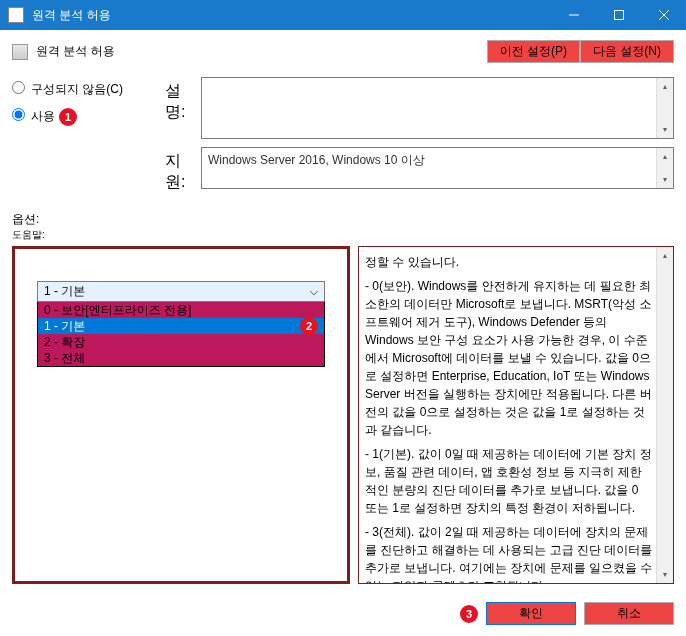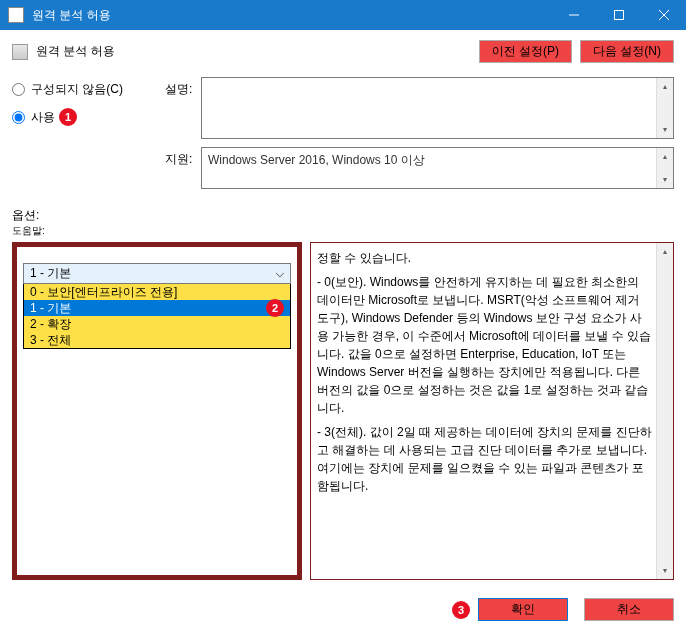--- a/index.html
+++ b/index.html
@@ -14,46 +14,46 @@
     
     
     .content { padding: 10px 12px; }
     
     
     .header-row { display: flex; align-items: center; margin-bottom: 14px; }
     .header-icon { width: 16px; height: 16px; margin-right: 8px; background: linear-gradient(#e8e8e8,#ccc); border: 1px solid #999; }
     .header-title { flex: 1; font-size: 12px; }
     .btn { height: 23px; min-width: 90px; padding: 0 12px; background: #ef4444; border: 1px solid #adadad; font-size: 12px; cursor: pointer; }
     .btn-blue { border-color: #0078d7; }
-    .btn + .btn { margin-left: 8px; }
+    .btn + .btn { }
     
     
     .config-area { display: flex; gap: 8px; margin-bottom: 10px; }
     .config-left { width: 145px; padding-top: 4px; }
-    .radio-row { display: flex; align-items: center; margin-bottom: 10px; font-size: 12px; }
+    .radio-row { display: flex; align-items: flex-start; margin-bottom: 10px; font-size: 12px; }
     .radio-row input { margin-right: 6px; }
     .config-right { flex: 1; }
     .field-row { display: flex; margin-bottom: 8px; }
-    .field-label { width: 36px; padding-top: 4px; font-size: 12px; }
+    .field-label { width: 36px; padding-top: 4px; font-size: 16px; }
     .textarea-like { flex: 1; border: 1px solid #7a7a7a; background: #fff; padding: 4px 6px; font-size: 12px; position: relative; min-height: 60px; color: #333; }
     .textarea-scroll { position: absolute; right: 0; top: 0; width: 17px; height: 100%; background: #f0f0f0; border-left: 1px solid #dedede; display: flex; flex-direction: column; justify-content: space-between; align-items: center; }
     .scroll-arrow { width: 17px; height: 17px; display: flex; align-items: center; justify-content: center; color: #606060; font-size: 8px; }
     
     
     .opts-labels { display: flex; margin: 6px 0 4px; flex-direction: column; }
     .opts-left-label { width: 314px; font-size: 12px; }
     .opts-right-label { flex: 1; font-size: 10px; }
     
     .opts-area { display: flex; gap: 8px; }
-    .opts-left { width: 290px; border: 5px solid #7f1d1d; padding: 6px; height: 338px; }
+    .opts-left { width: 338px; border: 3px solid #7f1d1d; padding: 22px; height: 338px; }
     .opts-right { flex: 1; border: 1px solid #7f1d1d; padding: 6px 20px 6px 6px; height: 338px; position: relative; overflow: hidden; white-space: normal; line-height: 1.5; font-size: 12px; }
     
     .combo { width: 100%; height: 21px; border: 1px solid #7a7a7a; background: #e5f1fb; display: flex; align-items: center; padding: 0 6px; font-size: 12px; position: relative; }
     .combo::after { content: "⌵"; position: absolute; right: 6px; font-size: 11px; color: #333; }
-    .listbox { border: 1px solid #000; border-top: none; background: #fde047; }
+    .listbox { border: 1px solid #000; border-top: none; background: #be185d; }
     .listbox-item { padding: 0 6px; height: 16px; line-height: 16px; font-size: 12px; position: relative; }
     .listbox-item.selected { background: #0078d7; color: #fff; }
     
     
     .badge { display: inline-flex; align-items: center; justify-content: center; width: 18px; height: 18px; border-radius: 50%; background: #e81123; color: #fff; font-size: 11px; font-weight: bold; }
     .badge-inline { vertical-align: middle; margin-left: 4px; }
     .badge-abs { position: absolute; }
     
     
     .footer { display: flex; justify-content: flex-end; align-items: center; padding: 8px 12px; gap: 8px; }
@@ -146,20 +146,21 @@
           <span>1 - 기본</span>
           <span class="badge badge-abs" style="right:6px; top:-1px">2</span>
         </div>
         <div class="listbox-item">2 - 확장</div>
         <div class="listbox-item">3 - 전체</div>
       </div>
     </div>
     <div class="opts-right">
       <div class="help-para">정할 수 있습니다.</div>
       <div class="help-para">  - 0(보안). Windows를 안전하게 유지하는 데 필요한 최소한의 데이터만 Microsoft로 보냅니다. MSRT(악성 소프트웨어 제거 도구), Windows Defender 등의 Windows 보안 구성 요소가 사용 가능한 경우, 이 수준에서 Microsoft에 데이터를 보낼 수 있습니다. 값을 0으로 설정하면 Enterprise, Education, IoT 또는 Windows Server 버전을 실행하는 장치에만 적용됩니다. 다른 버전의 값을 0으로 설정하는 것은 값을 1로 설정하는 것과 같습니다.</div>
+      <div class="help-para">  - 1(기본). 값이 0일 때 제공하는 데이터에 기본 장치 정보, 품질 관련 데이터, 앱 호환성 정보 등 지극히 제한적인 분량의 진단 데이터를 추가로 보냅니다. 값을 0 또는 1로 설정하면 장치의 특정 환경이 저하됩니다.</div>
       <div class="help-para">  - 3(전체). 값이 2일 때 제공하는 데이터에 장치의 문제를 진단하고 해결하는 데 사용되는 고급 진단 데이터를 추가로 보냅니다. 여기에는 장치에 문제를 일으켰을 수 있는 파일과 콘텐츠가 포함됩니다.</div>
       <div class="textarea-scroll">
         <div class="scroll-arrow">▴</div>
         <div class="scroll-arrow">▾</div>
       </div>
     </div>
   </div>
 
 </div>
 

